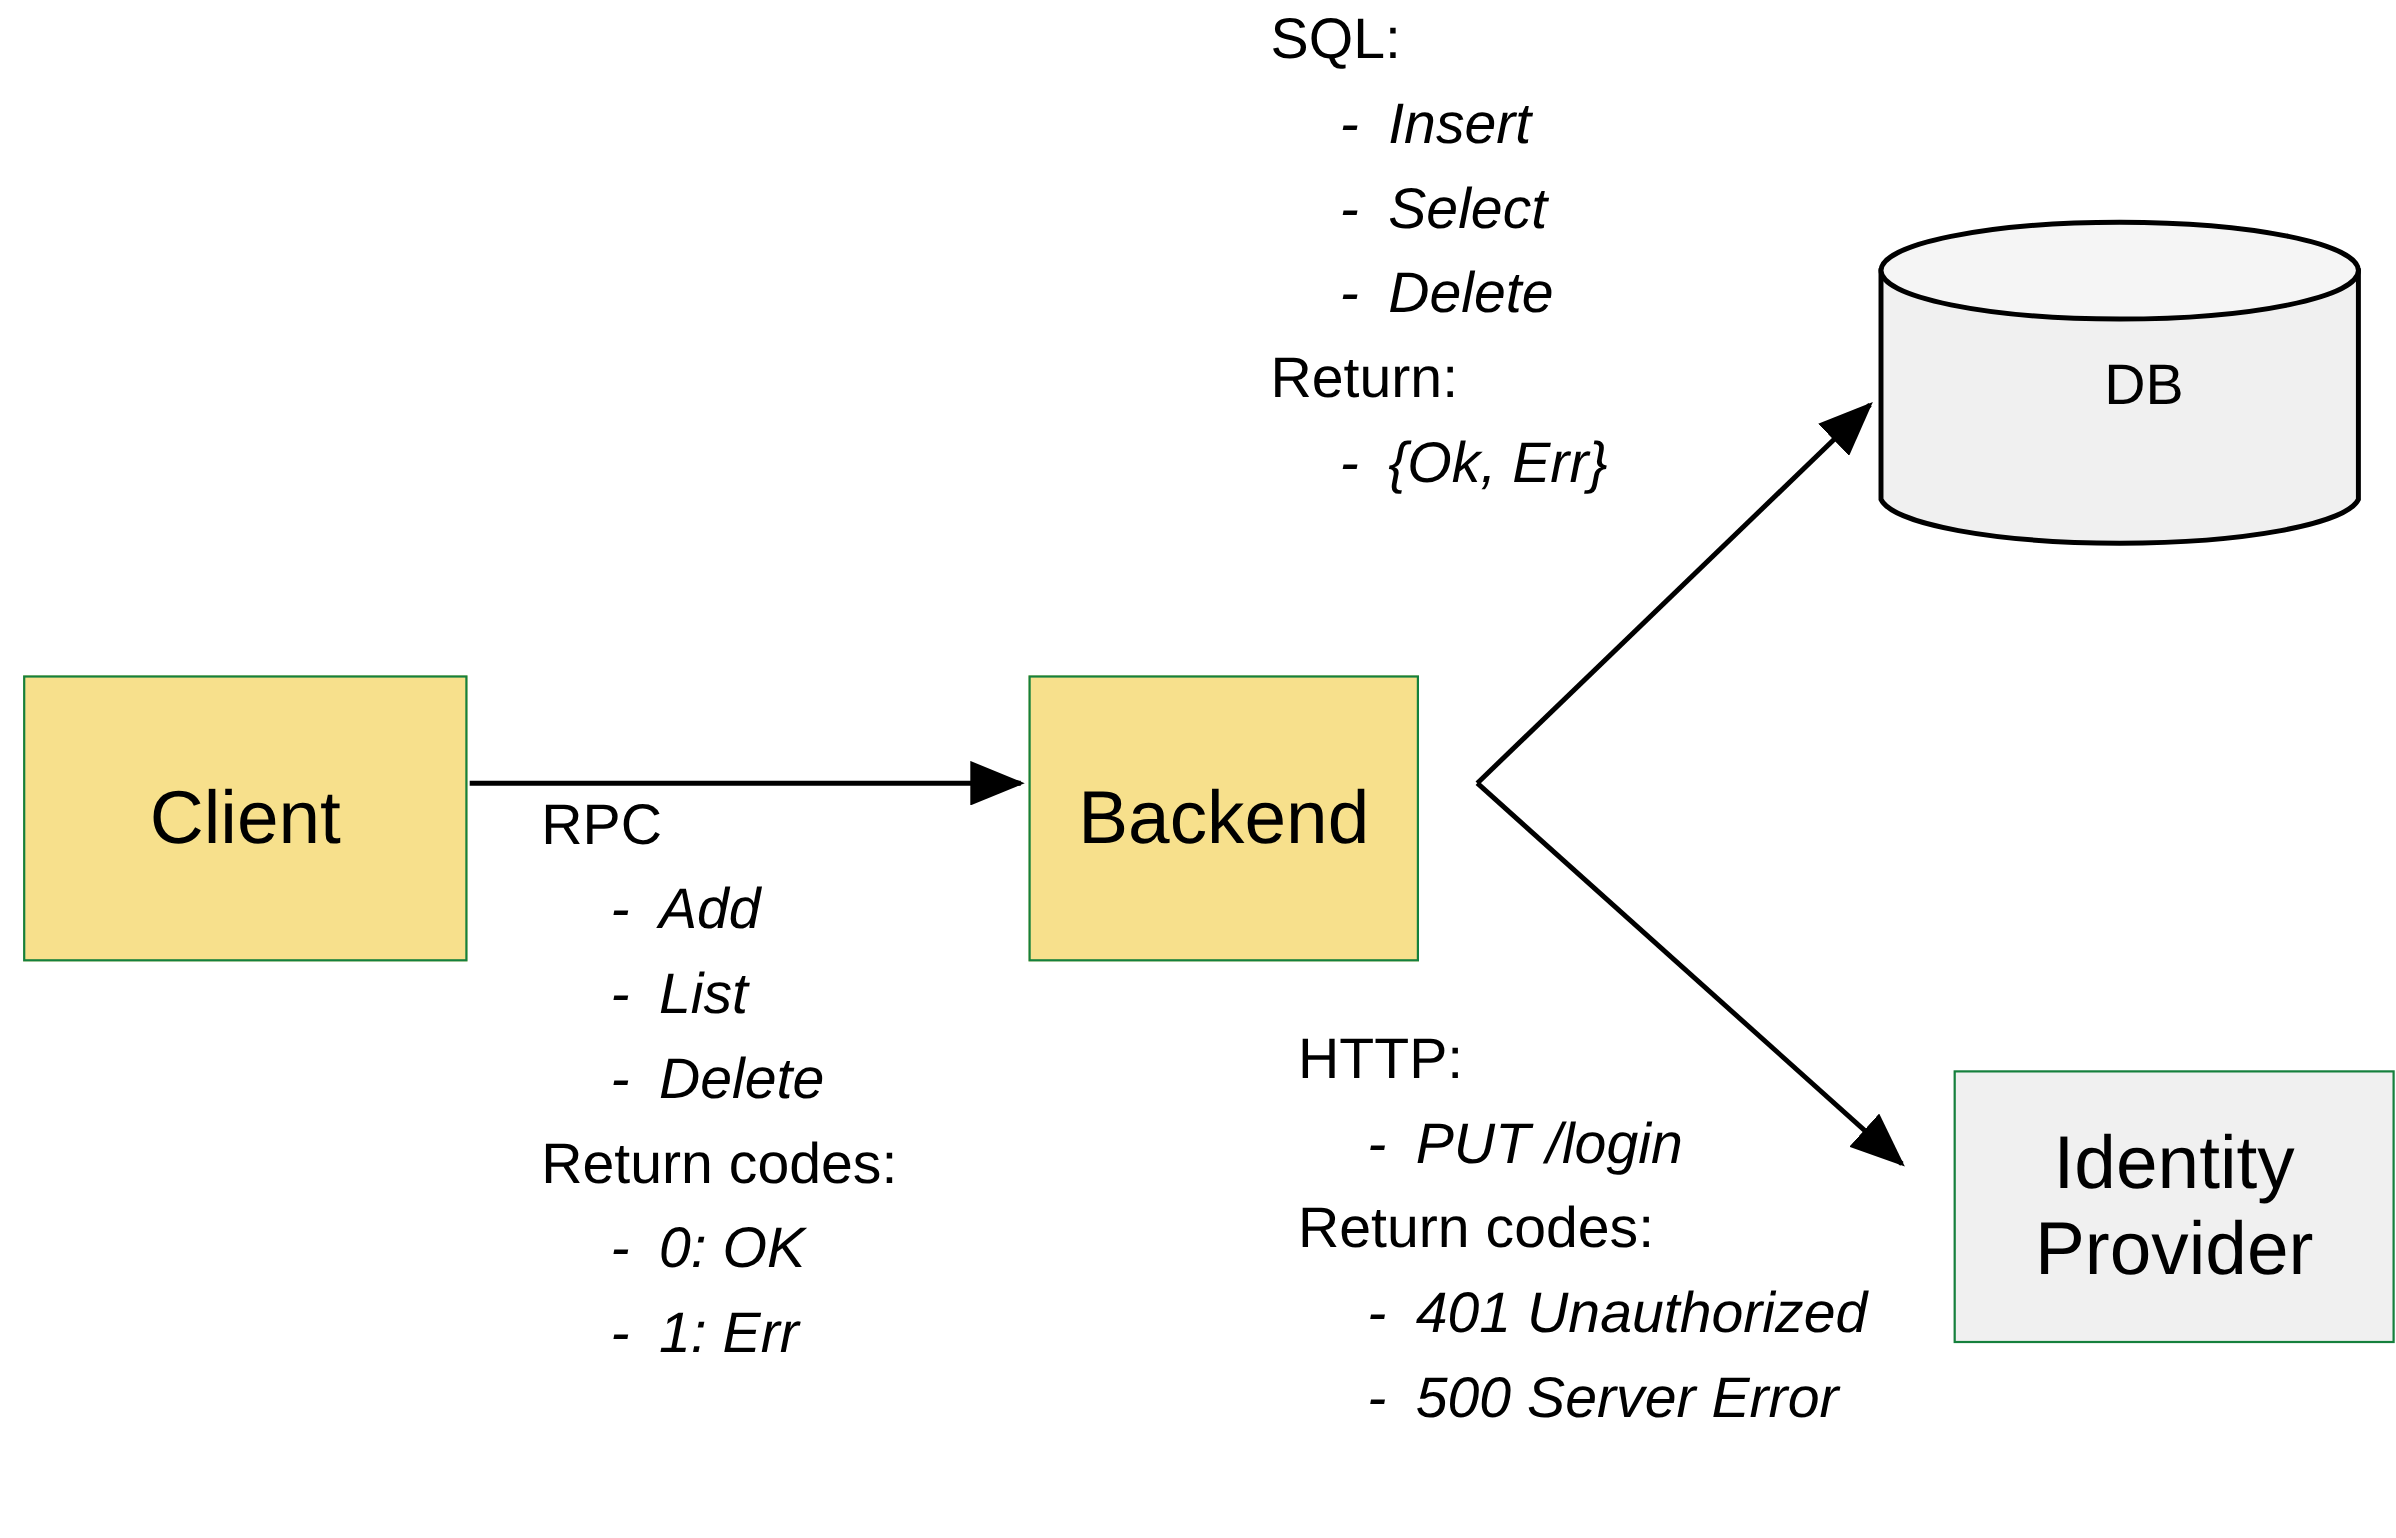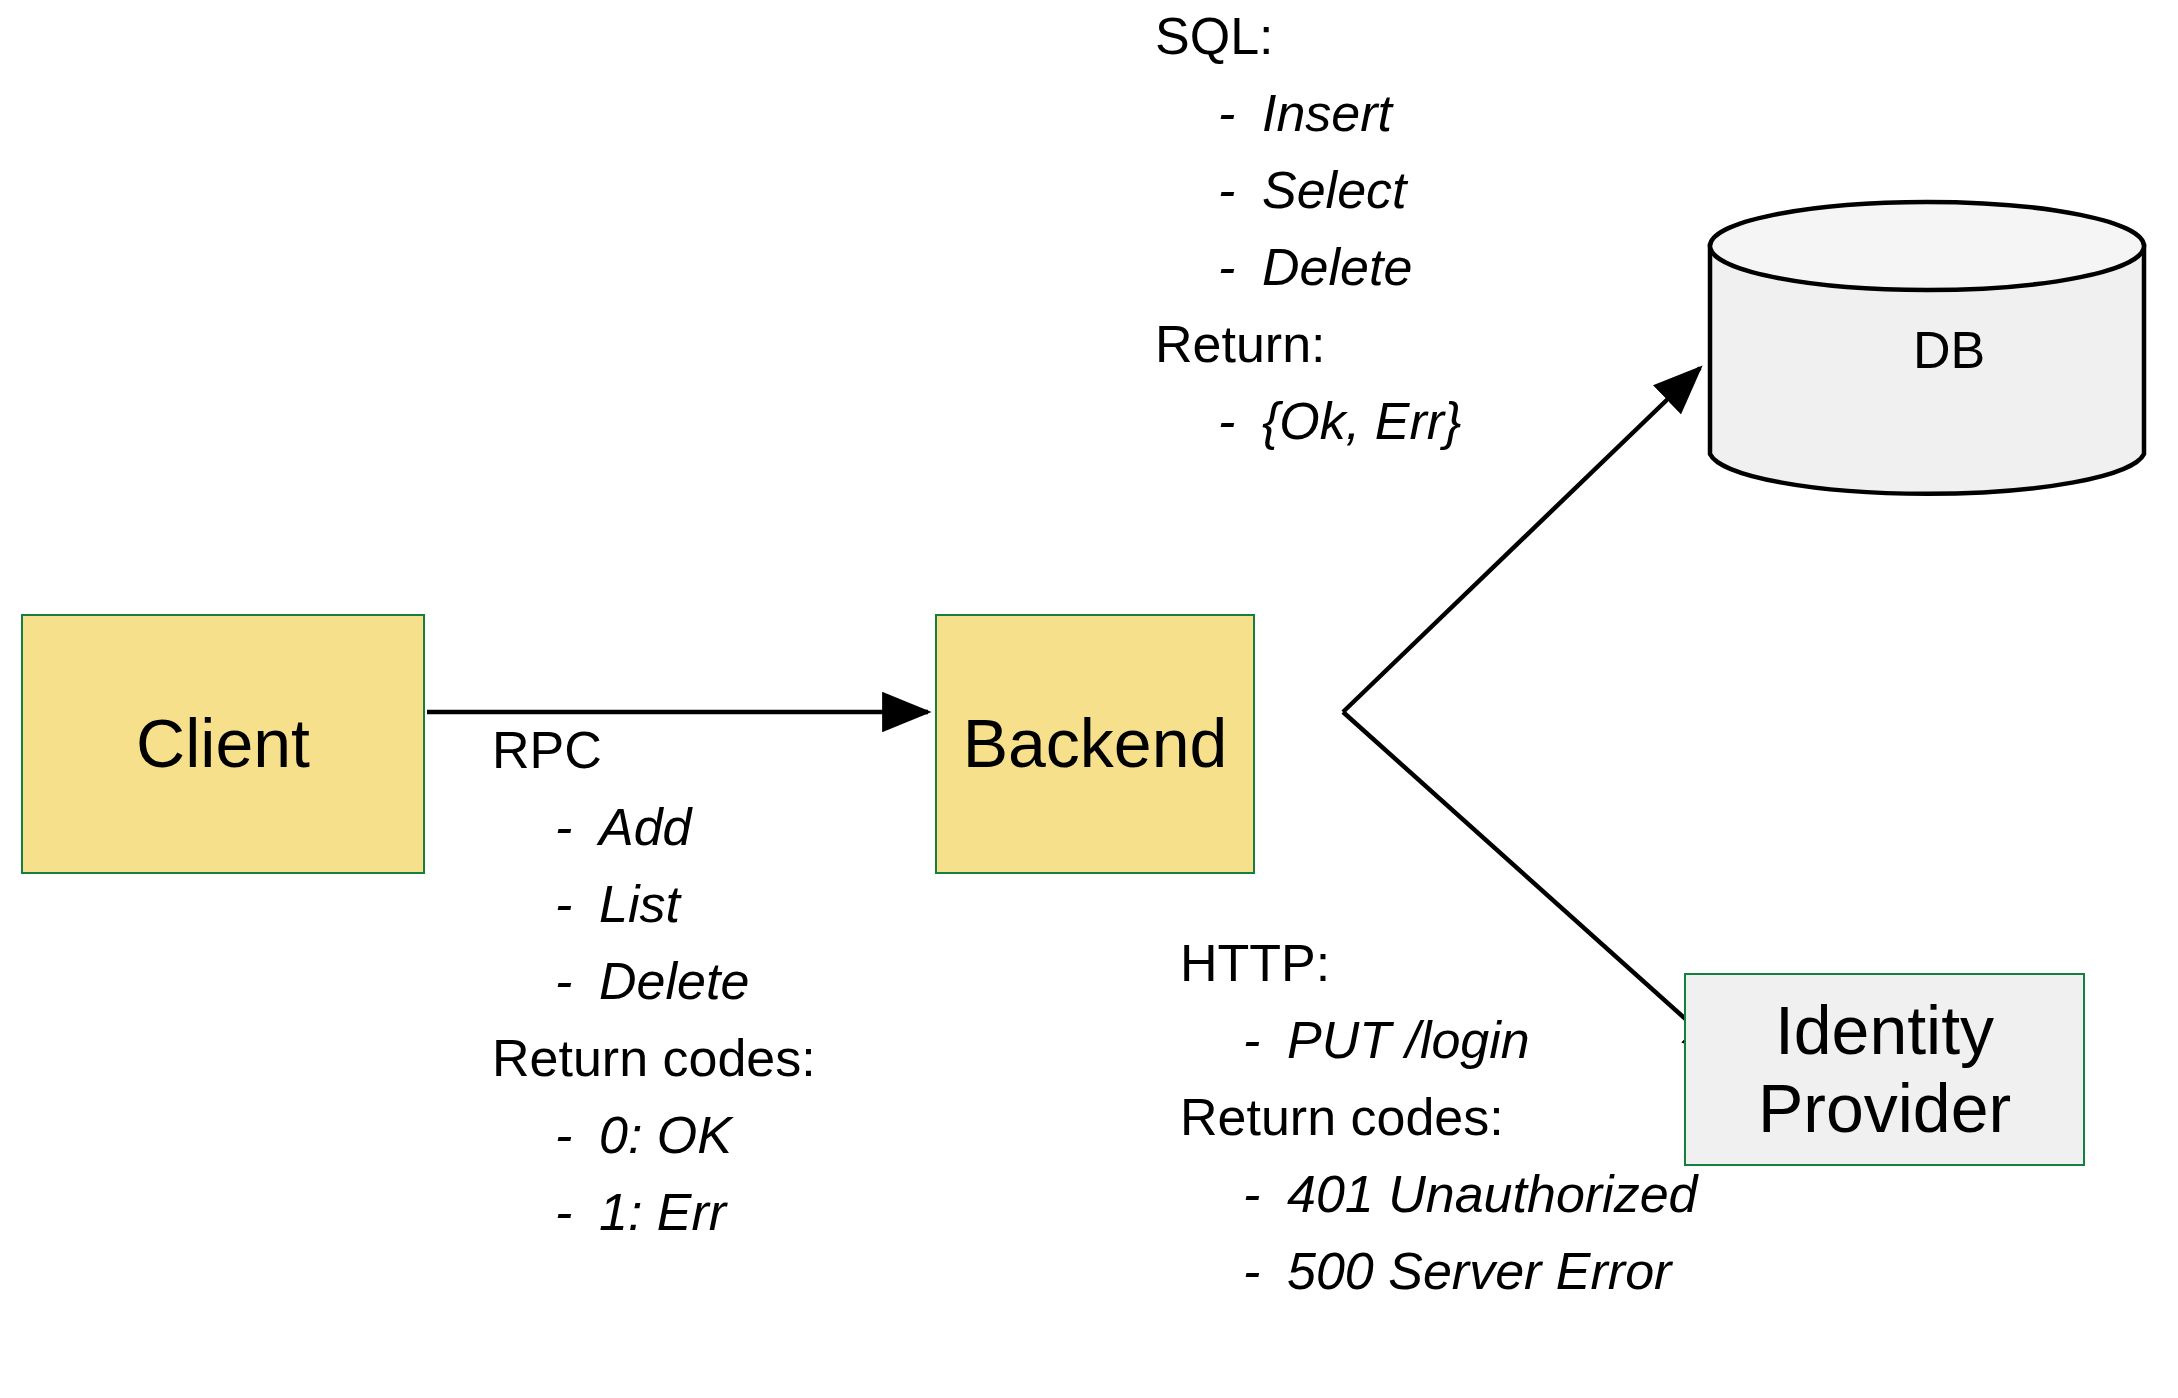--- a/index.html
+++ b/index.html
@@ -38,22 +38,22 @@
     text-align: center;
     line-height: 1.14;
     font-size: 68px;
     color: #000000;
     margin-top: 33px;
   }
   .node.yellow { background: #F7E08C; }
   .node.gray   { background: #F0F0F0; }
 
   #client-node  { left: 21px;  top: 581px;  width: 404px; height: 260px; }
-  #backend-node { left: 935px; top: 581px;  width: 320px; height: 260px; }
-  #idp-node     { left: 1684px; top: 940px; width: 401px; height: 193px; }
+  #backend-node { left: 935px; top: 581px;  width: 355px; height: 260px; }
+  #idp-node     { left: 1776px; top: 940px; width: 401px; height: 248px; }
 
   
   #db-node {
     position: absolute;
     left: 1708px;
     top: 200px;
     width: 438px;
     height: 300px;
   }
   #db-node .db-label {

